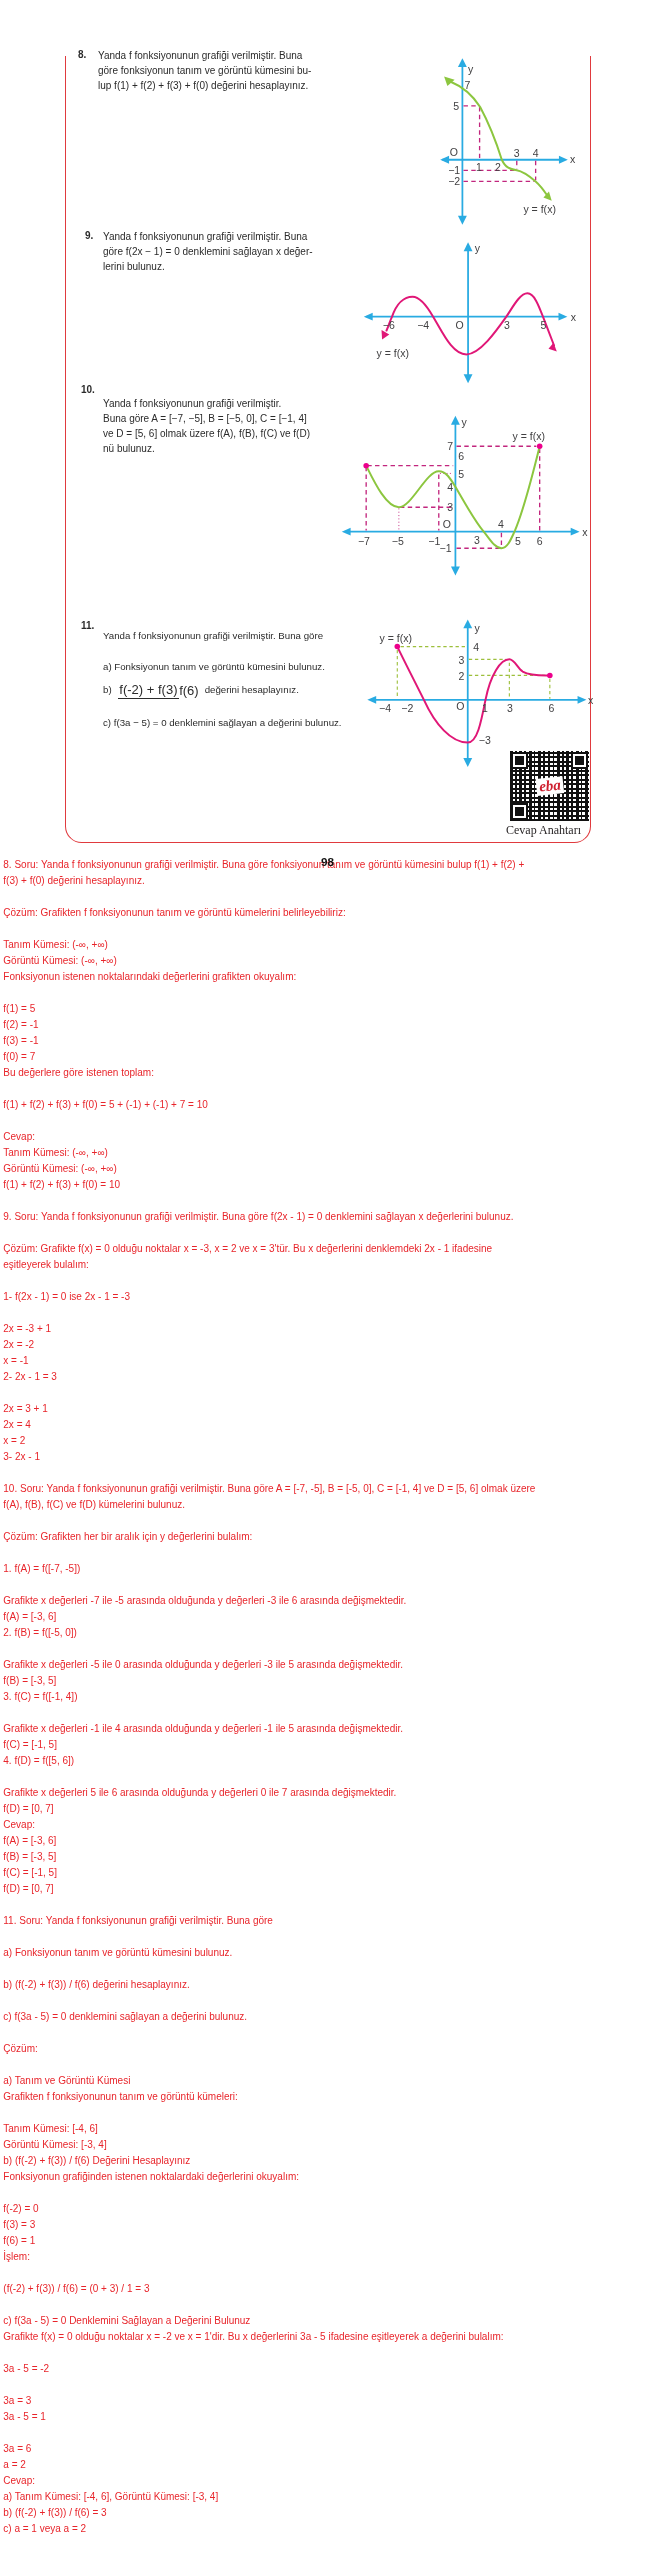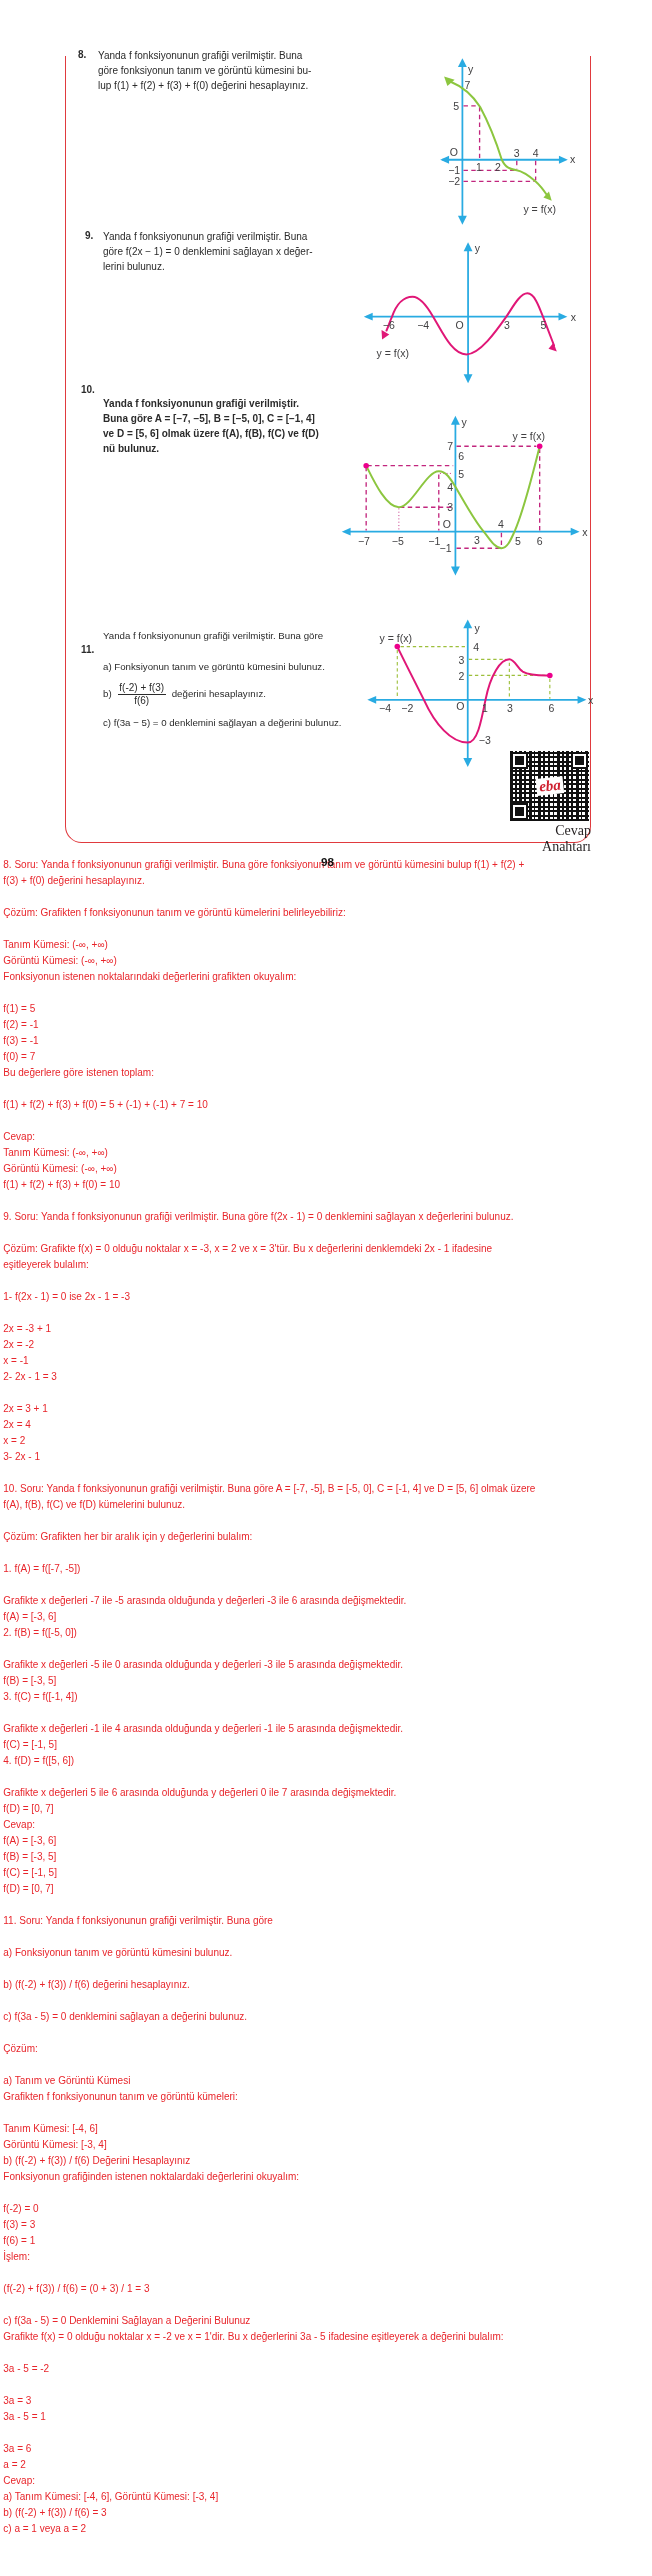--- a/index.html
+++ b/index.html
@@ -9,22 +9,22 @@
   
   .frame{position:absolute;left:65px;top:56px;width:524px;height:786px;
          border:1.7px solid #e03a3e;border-top:none;border-radius:0 0 16.7px 16.7px;}
 
   
   .pnum{position:absolute;font-weight:bold;font-size:10px;color:#2b2b2b;}
   .ptext{position:absolute;color:#2b2b2b;font-size:10px;line-height:15px;width:200px;}
   .ptext div{white-space:nowrap;}
 
   .p11-line{position:absolute;color:#2b2b2b;font-size:9.7px;white-space:nowrap;}
-  .frac{display:inline-flex;flex-direction:column;align-items:center;vertical-align:middle;
-        font-size:10px;line-height:1.2;margin:0 3.3px;}
+  .frac{display:inline-flex;flex-direction:row;align-items:center;vertical-align:middle;
+        font-size:13px;line-height:1.2;margin:0 3.3px;}
   .frac .num{border-bottom:0.9px solid #2b2b2b;padding:0 1.7px;}
 
   
   .graph{position:absolute;overflow:visible;}
   svg text{font-family:"Liberation Sans",sans-serif;fill:#414042;font-size:19px;}
   .axis{stroke:#29abe2;stroke-width:3.2;fill:none;}
   .ah{fill:#29abe2;stroke:none;}
   .curve-g{stroke:#8cc63f;stroke-width:3.6;fill:none;stroke-linecap:round;}
   .curve-p{stroke:#e01777;stroke-width:3.6;fill:none;stroke-linecap:round;}
   .ah-g{fill:#8cc63f;stroke:none;}
@@ -39,22 +39,22 @@
   .qr{position:absolute;left:510px;top:751px;width:79px;height:70px;
       background:
         repeating-linear-gradient(90deg,#111 0 2.8px,transparent 2.8px 5px,#111 5px 6.7px,transparent 6.7px 9.4px),
         repeating-linear-gradient(0deg,#111 0 2.2px,#fff 2.2px 4.4px,#111 4.4px 6.1px,#fff 6.1px 9px);}
   .qr .finder{position:absolute;width:16.7px;height:16.7px;border:2.8px solid #111;background:#fff;box-sizing:border-box;}
   .qr .finder::after{content:"";position:absolute;inset:2.2px;background:#111;}
   .qr .f-tl{left:1.1px;top:1.1px;} .qr .f-tr{right:1.1px;top:1.1px;} .qr .f-bl{left:1.1px;bottom:1.1px;}
   .qr .eba{position:absolute;left:50%;top:50%;transform:translate(-50%,-50%) rotate(-6deg);
            background:#fff;padding:0 2.8px;color:#cf2030;
            font:italic bold 15px "Liberation Serif",serif;}
-  .qr-caption{position:absolute;left:506px;top:823px;width:85px;text-align:right;
-              font-family:"Liberation Serif",serif;font-size:14px;color:#231f20;}
+  .qr-caption{position:absolute;left:506px;top:823px;width:85px;text-align:left;
+              font-family:"Liberation Serif",serif;font-size:12px;color:#231f20;}
 
   .page-number{position:absolute;left:321px;top:855px;font-weight:bold;font-size:11.7px;color:#111;z-index:5;}
 
   
   .solution{position:absolute;left:3.3px;top:857px;width:650px;color:#e8252b;
             font-size:10px;}
   .sol-line{height:16px;line-height:16px;white-space:pre;}
 </style>
 </head>
 <body>
@@ -121,21 +121,21 @@
     <text x="378" y="147" font-size="20">x</text>
     <text x="185" y="162" text-anchor="end">O</text>
     <text x="50" y="163" text-anchor="middle">−6</text>
     <text x="112" y="163" text-anchor="middle">−4</text>
     <text x="263" y="162" text-anchor="middle">3</text>
     <text x="329" y="162" text-anchor="middle">5</text>
     <text x="28" y="212" class="flabel">y = f(x)</text>
   </svg>
 
   <div class="pnum" style="left:81px;top:384px;">10.</div>
-  <div class="ptext" style="left:103px;top:396px;font-weight:bold;">
+  <div class="ptext" style="left:103px;top:396px;">
     <div>Yanda f fonksiyonunun grafiği verilmiştir.</div>
     <div>Buna göre A = [−7, −5], B = [−5, 0], C = [−1, 4]</div>
     <div>ve D = [5, 6] olmak üzere f(A), f(B), f(C) ve f(D)</div>
     <div>nü bulunuz.</div>
   </div>
 
   <svg class="graph" style="left:339px;top:411px;" width="255" height="167" viewBox="0 0 460 300">
     <line class="axis" x1="210" y1="18" x2="210" y2="284"></line>
     <polygon class="ah" points="210,8 202,24 218,24"></polygon>
     <polygon class="ah" points="210,296 202,280 218,280"></polygon>
@@ -167,21 +167,21 @@
     <text x="362" y="241" text-anchor="middle">6</text>
     <text x="206" y="70" text-anchor="end">7</text>
     <text x="215" y="87">6</text>
     <text x="215" y="120">5</text>
     <text x="206" y="144" text-anchor="end">4</text>
     <text x="206" y="180" text-anchor="end">3</text>
     <text x="203" y="253" text-anchor="end">−1</text>
     <text x="313" y="52" class="flabel">y = f(x)</text>
   </svg>
 
-  <div class="pnum" style="left:81px;top:644px;">11.</div>
+  <div class="pnum" style="left:81px;top:620px;">11.</div>
   <div class="p11-line" style="left:103px;top:630px;">Yanda f fonksiyonunun grafiği verilmiştir. Buna göre</div>
   <div class="p11-line" style="left:103px;top:661px;">a) Fonksiyonun tanım ve görüntü kümesini bulunuz.</div>
   <div class="p11-line" style="left:103px;top:682px;">
     <span>b)</span>
     <span class="frac">
       <span class="num">f(-2) + f(3)</span>
       <span class="den">f(6)</span>
     </span>
     <span>değerini hesaplayınız.</span>
   </div>

